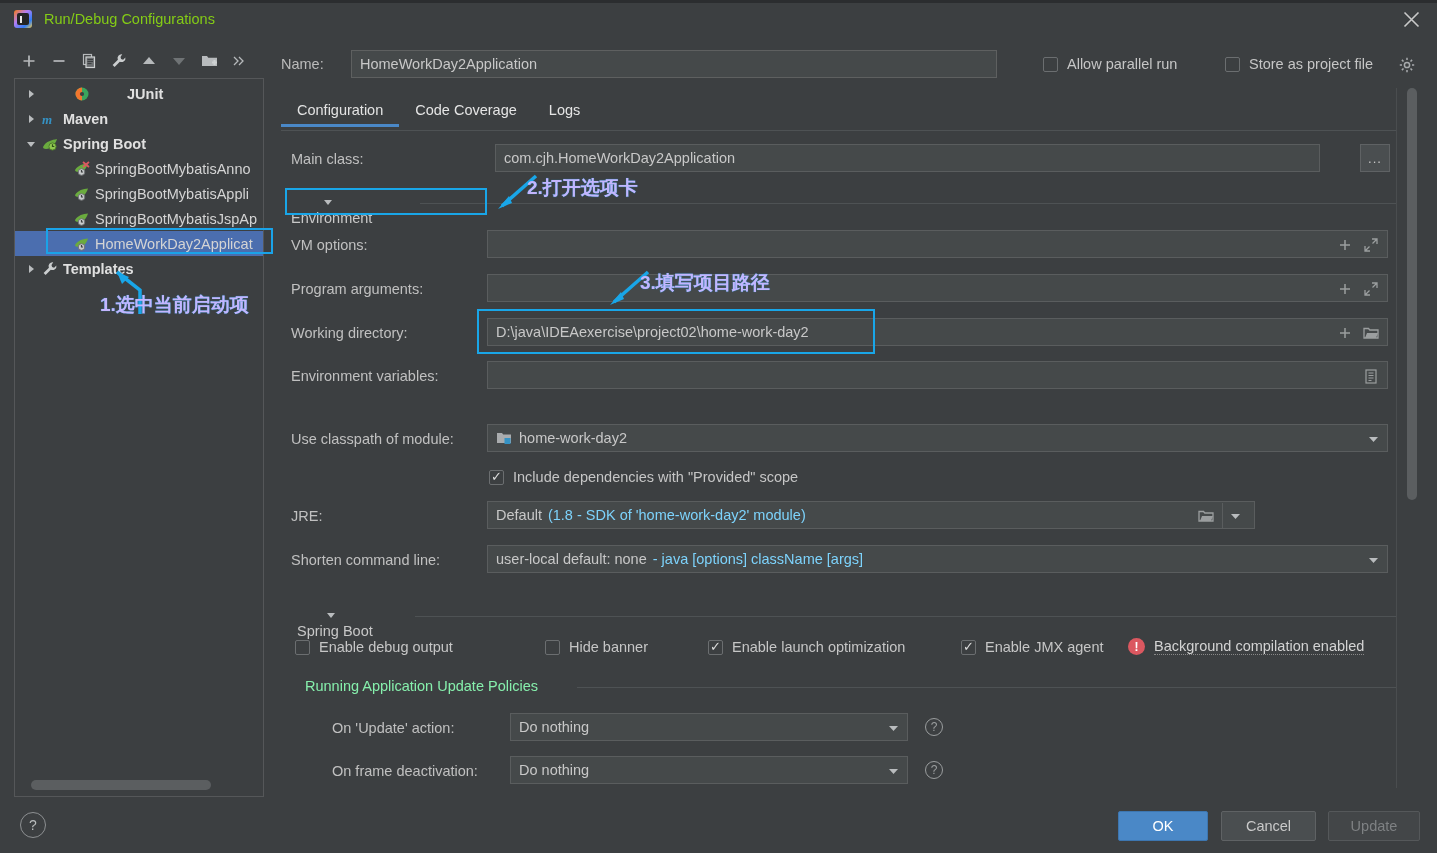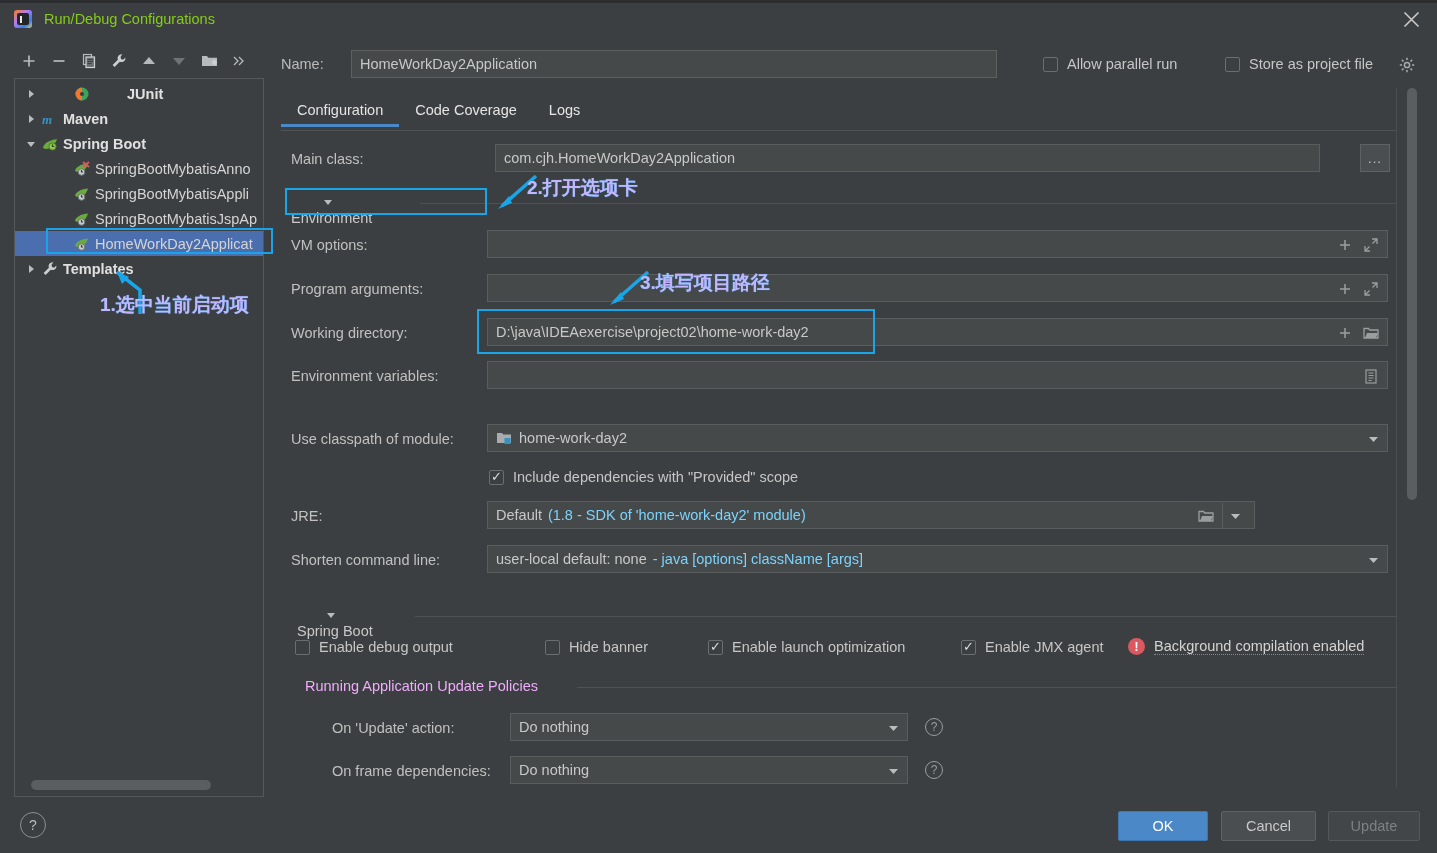--- a/index.html
+++ b/index.html
@@ -542,35 +542,35 @@
   </div>
   <div class="inline-check" style="left:961px; top:639px;">
     <span class="cb checked"></span>
     <span class="cb-text">Enable JMX agent</span>
   </div>
   <div style="position:absolute; left:1128px; top:638px; display:flex; align-items:center; gap:9px;">
     <span class="warn-icon">!</span>
     <span style="color:#d3d3d3; border-bottom:1px dotted #888; font-size:14.5px;">Background compilation enabled</span>
   </div>
 
-  <div style="position:absolute; left:305px; top:678px; font-size:14.5px; color:#f0abfc;">Running Application Update Policies</div>
+  <div style="position:absolute; left:305px; top:678px; font-size:14.5px; color:#86efac;">Running Application Update Policies</div>
   <div class="sep-line" style="left:577px; top:687px; width:819px;"></div>
 
   <div class="row-label" style="left:332px; top:720px;">On 'Update' action:</div>
   <div class="dropdown" style="left:510px; top:713px; width:398px;">
     <span>Do nothing</span>
     <span class="dd-arrow">
       <svg width="11" height="8" viewBox="0 0 11 8">
           <path d="M1 2 L10 2 L5.5 7 Z" fill="#b9bcbe"></path>
         </svg>
     </span>
   </div>
   <div class="help-icon" style="position:absolute; left:925px; top:718px;">?</div>
 
-  <div class="row-label" style="left:332px; top:763px;">On frame dependencies:</div>
+  <div class="row-label" style="left:332px; top:763px;">On frame deactivation:</div>
   <div class="dropdown" style="left:510px; top:756px; width:398px;">
     <span>Do nothing</span>
     <span class="dd-arrow">
       <svg width="11" height="8" viewBox="0 0 11 8">
           <path d="M1 2 L10 2 L5.5 7 Z" fill="#b9bcbe"></path>
         </svg>
     </span>
   </div>
   <div class="help-icon" style="position:absolute; left:925px; top:761px;">?</div>
 

